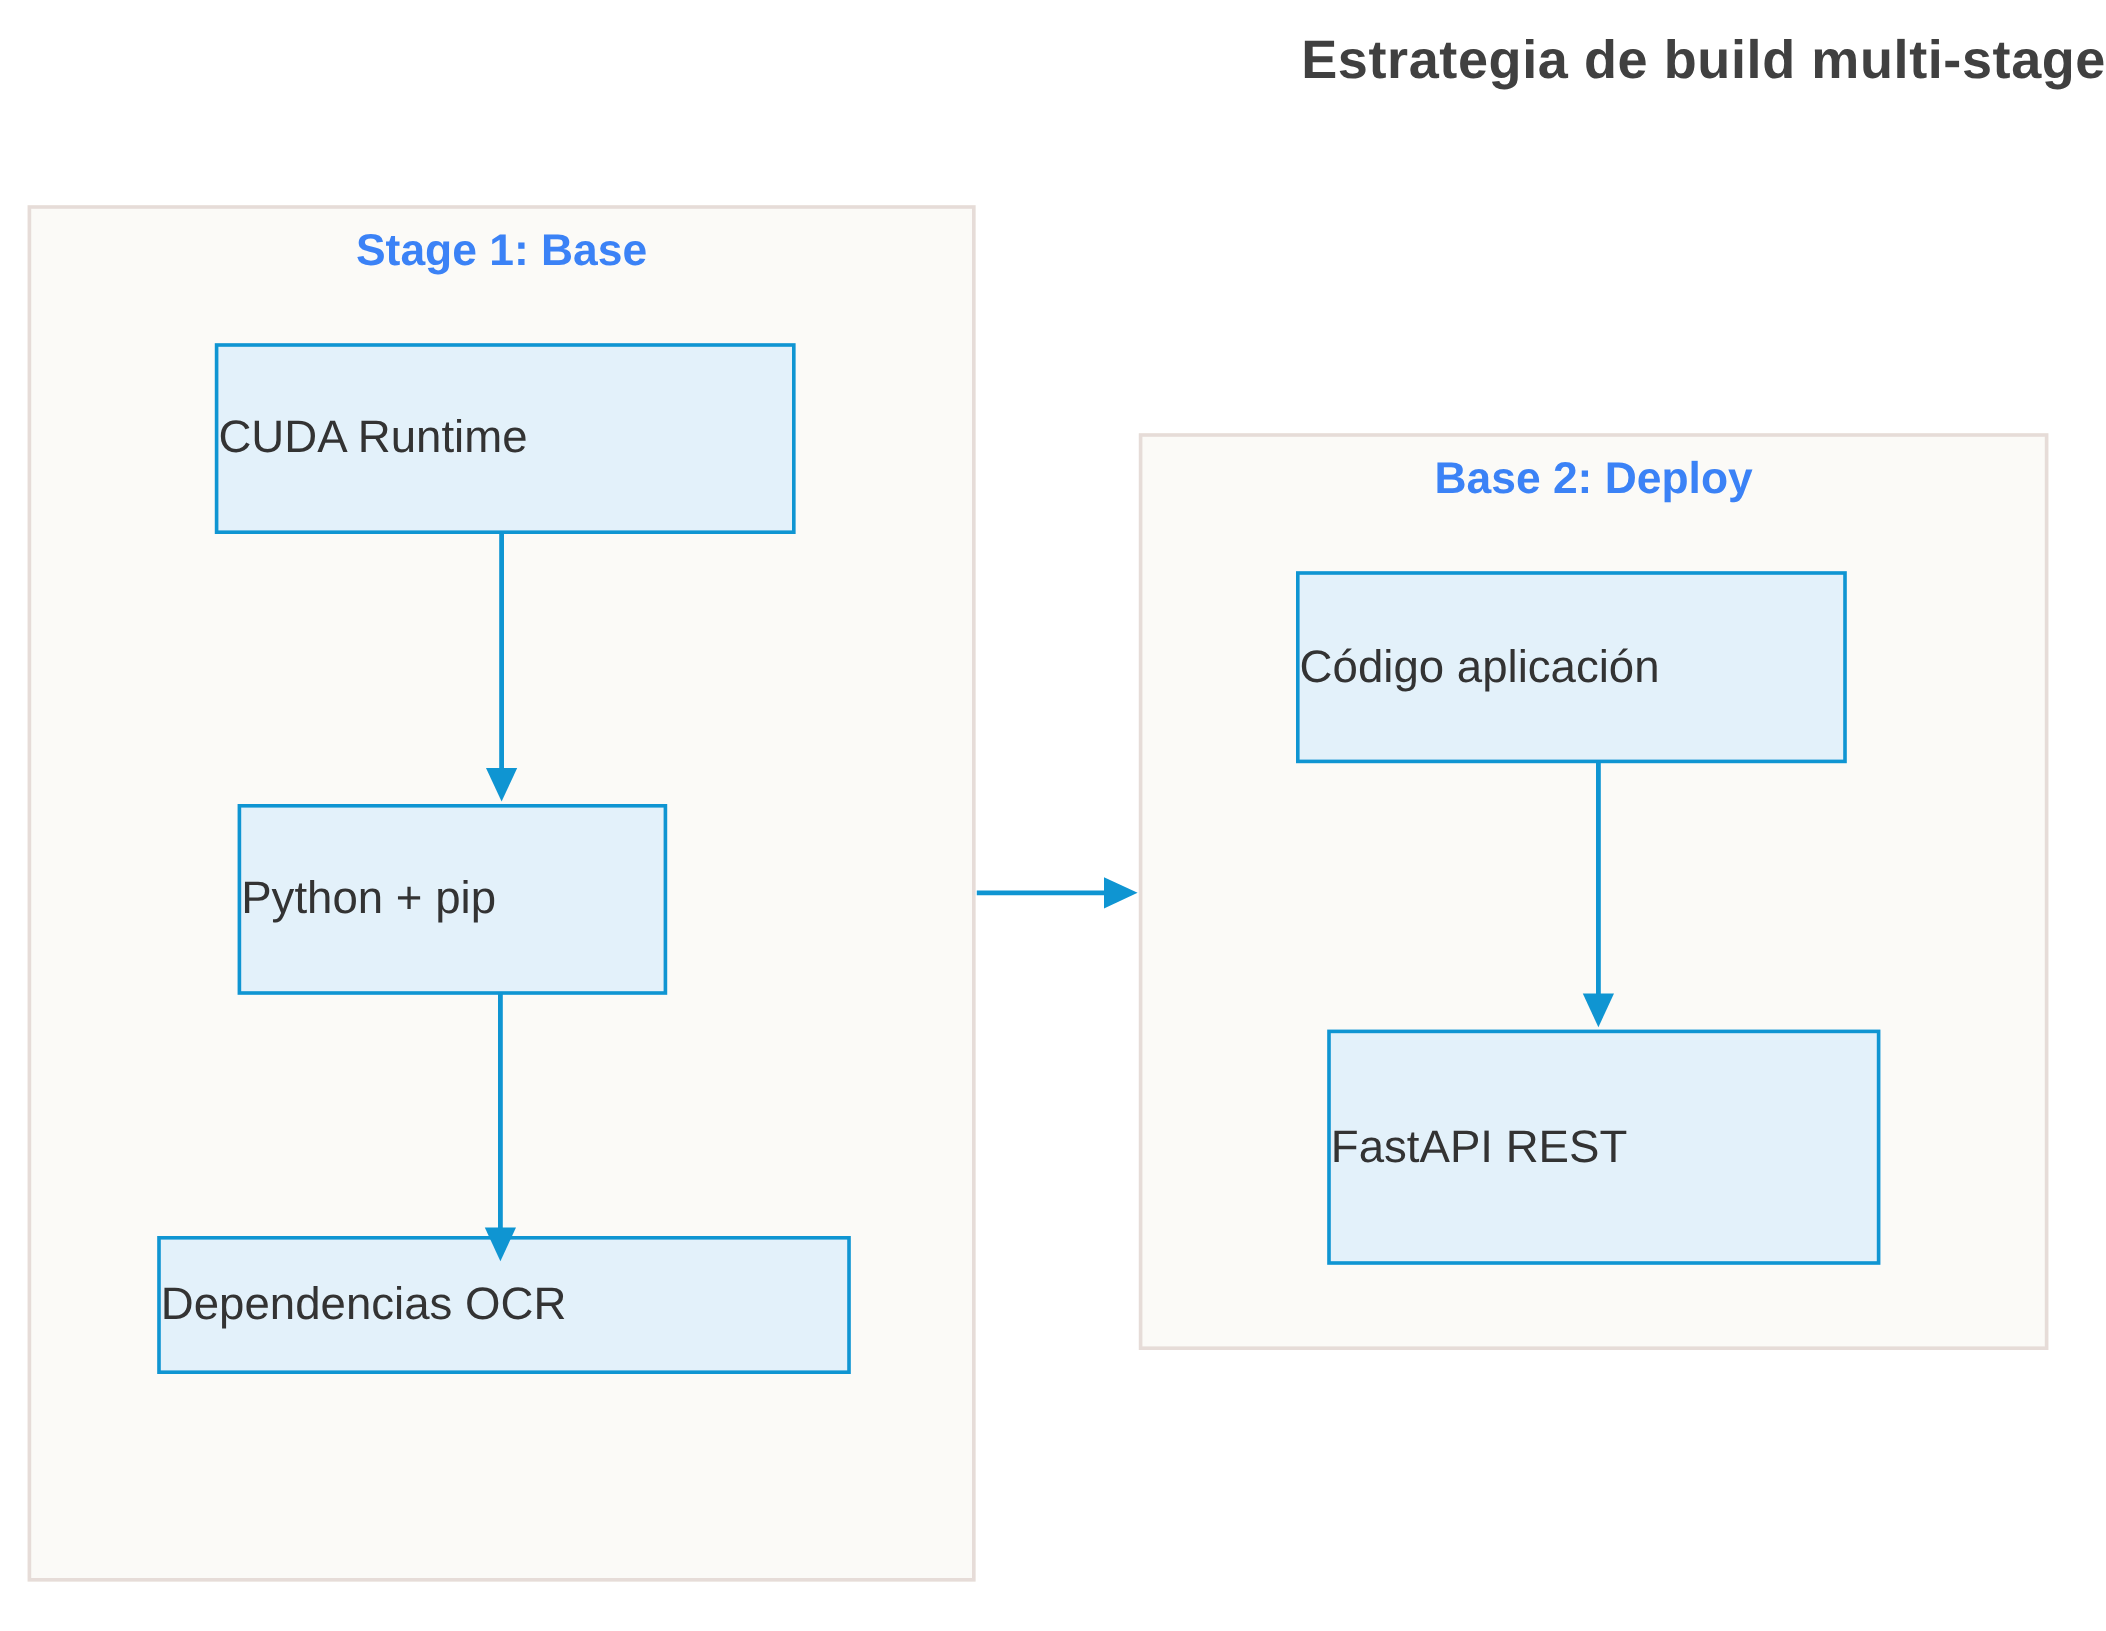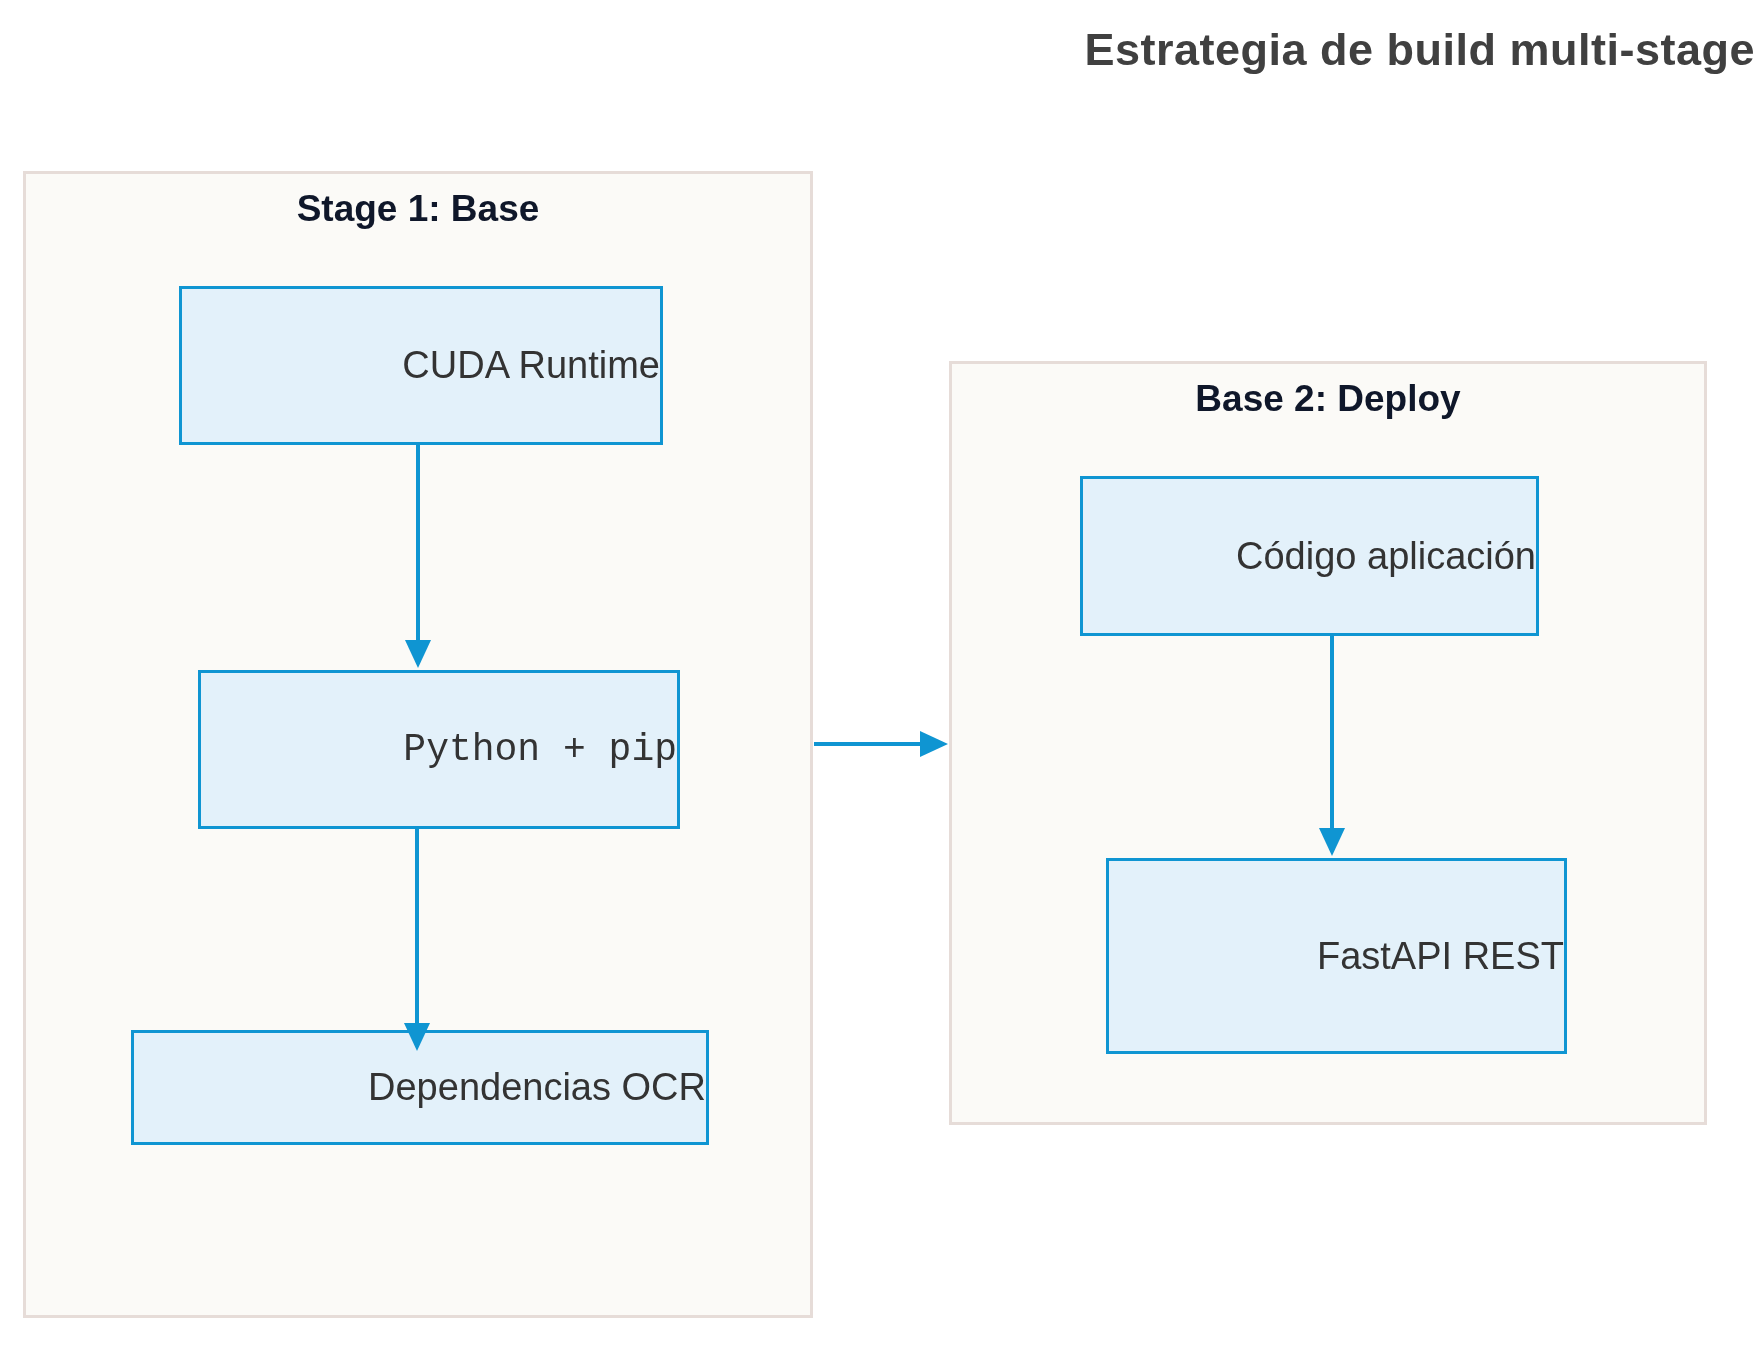--- a/index.html
+++ b/index.html
@@ -45,37 +45,37 @@
     height: 764px;
   }
   .cluster-label {
     position: absolute;
     top: 14px;
     left: 0;
     width: 100%;
     text-align: center;
     font-size: 37px;
     font-weight: bold;
-    color: #0f172a;
+    color: #3b82f6;
   }
   .node {
     position: absolute;
     background: #e3f1fa;
     border: 3px solid #0f95d2;
     box-sizing: border-box;
     display: flex;
     align-items: center;
-    justify-content: flex-end;
+    justify-content: flex-start;
     font-size: 38px;
     color: #333333;
     text-align: center;
   }
   
   .node-cuda       { left: 153px; top: 112px; width: 484px; height: 159px; }
-  .node-python     { left: 172px; top: 496px; width: 482px; height: 159px; font-family: Liberation Mono, monospace; }
+  .node-python     { left: 172px; top: 496px; width: 358px; height: 159px; }
   .node-deps       { left: 105px; top: 856px; width: 578px; height: 115px; }
   
   .node-codigo     { left: 128px; top: 112px; width: 459px; height: 160px; }
   .node-fastapi    { left: 154px; top: 494px; width: 461px; height: 196px; }
   .edge-layer {
     position: absolute;
     left: 0;
     top: 0;
     width: 1755px;
     height: 1359px;

